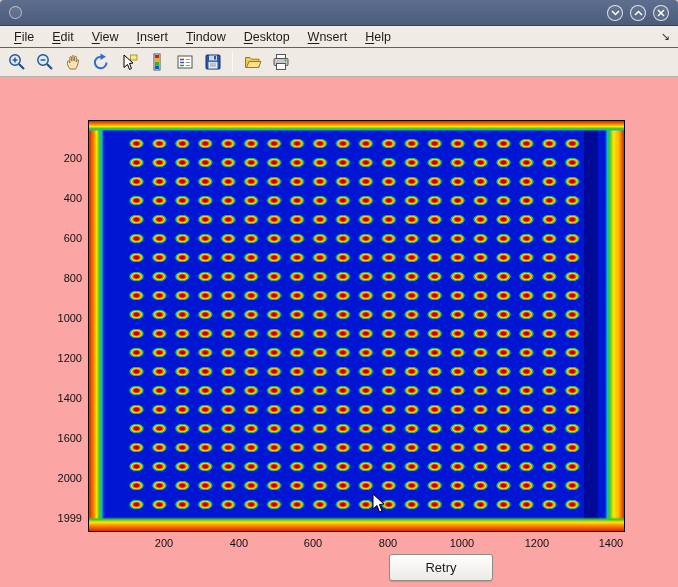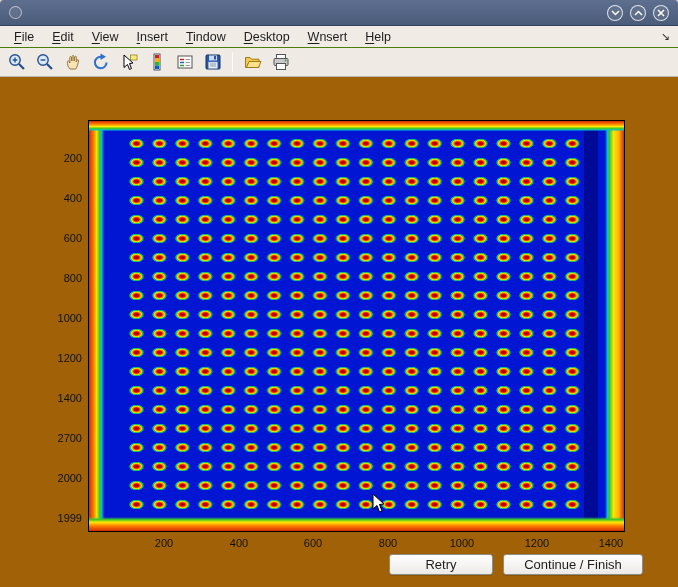--- a/index.html
+++ b/index.html
@@ -57,21 +57,21 @@
     background:#efebe4; border-bottom:1px solid #b9b5ad;
     display:flex; align-items:center; padding:0 4px; gap:3px;
   }
   .tool {
     width:25px; height:25px; border-radius:3px;
     display:flex; align-items:center; justify-content:center;
   }
   .tsep { width:1px; height:20px; background:#bcb8b0; border-right:1px solid #fbfaf7; margin:0 4px; }
 
   
-  .canvas { position:relative; flex:1 1 auto; background:#a16207; }
+  .canvas { position:relative; flex:1 1 auto; background:#fca5a5; }
 
   .axes {
     position:absolute; left:88px; top:43px; width:537px; height:412px;
     border:1px solid #000;
     background-color:#0016d2;
     background-image:
       linear-gradient(180deg, #d62b00 0%, #ff7a00 30%, #ffe600 55%, #3ec829 76%, #00c0d8 90%, rgba(0,22,210,0) 100%),
       linear-gradient(0deg,   #d62b00 0%, #ff7a00 35%, #ffe600 62%, #3ec829 82%, rgba(0,22,210,0) 100%),
       linear-gradient(90deg,  #d62b00 0%, #ff7a00 30%, #ffe600 50%, #3ec829 70%, #00c0d8 85%, rgba(0,22,210,0) 100%),
       linear-gradient(270deg, #d62b00 0%, #ffb400 28%, #ffe600 55%, #3ec829 76%, #00c0d8 88%, rgba(0,22,210,0) 100%),
@@ -91,21 +91,21 @@
     position:absolute; left:34px; width:48px; text-align:right;
     font-size:11px; color:#111; line-height:12px;
   }
   .xtick {
     position:absolute; width:50px; text-align:center; top:460px;
     font-size:11px; color:#111; line-height:13px;
   }
 
   
   .pbtn {
-    position:absolute; top:477px; height:21px;
+    position:absolute; top:477px; height:27px;
     background:linear-gradient(#ffffff, #eceae5);
     border:1px solid #8f8c84; border-radius:3px;
     font-family:inherit; font-size:13px; color:#1c1c1c;
     box-shadow:0 1px 1px rgba(0,0,0,.15);
   }
   .pbtn.retry { left:389px; width:104px; }
   .pbtn.cont  { left:503px; width:140px; }
 
   .cursor { position:absolute; left:372px; top:416px; }
 </style>
@@ -233,33 +233,32 @@
       <div class="dots"></div>
     </div>
 
     <span class="ytick" style="top:75px">200</span>
     <span class="ytick" style="top:115px">400</span>
     <span class="ytick" style="top:155px">600</span>
     <span class="ytick" style="top:195px">800</span>
     <span class="ytick" style="top:235px">1000</span>
     <span class="ytick" style="top:275px">1200</span>
     <span class="ytick" style="top:315px">1400</span>
-    <span class="ytick" style="top:355px">2700</span>
+    <span class="ytick" style="top:355px">1600</span>
     <span class="ytick" style="top:395px">2000</span>
     <span class="ytick" style="top:435px">1999</span>
 
     <span class="xtick" style="left:139px">200</span>
     <span class="xtick" style="left:214px">400</span>
     <span class="xtick" style="left:288px">600</span>
     <span class="xtick" style="left:363px">800</span>
     <span class="xtick" style="left:437px">1000</span>
     <span class="xtick" style="left:512px">1200</span>
     <span class="xtick" style="left:586px">1400</span>
 
     <button class="pbtn retry">Retry</button>
-    <button class="pbtn cont">Continue / Finish</button>
 
     <svg class="cursor" width="14" height="21" viewBox="0 0 14 21">
       <polygon points="1,1 1,16 5,12.5 7.5,19 10,18 7.5,11.5 12,11" fill="#ffffff" stroke="#000000"></polygon>
     </svg>
 
   </div>
 </div>
 
 </body></html>

